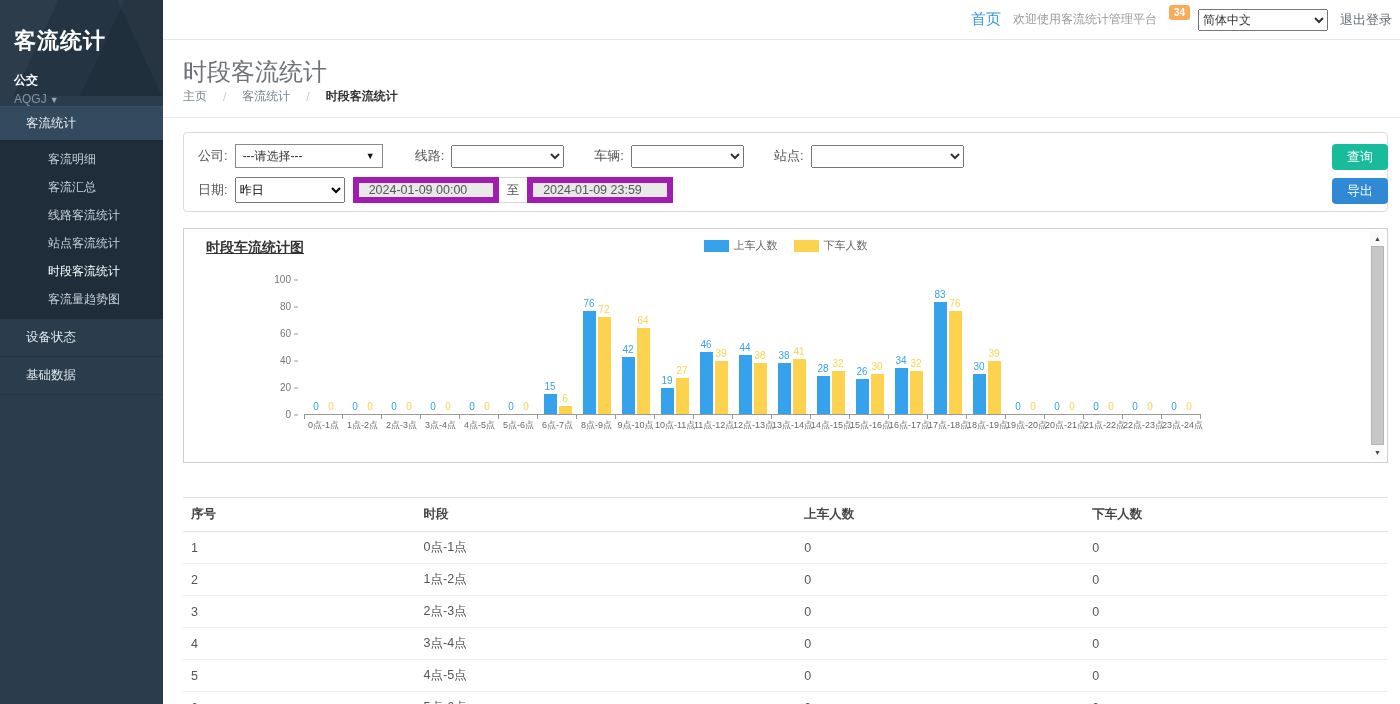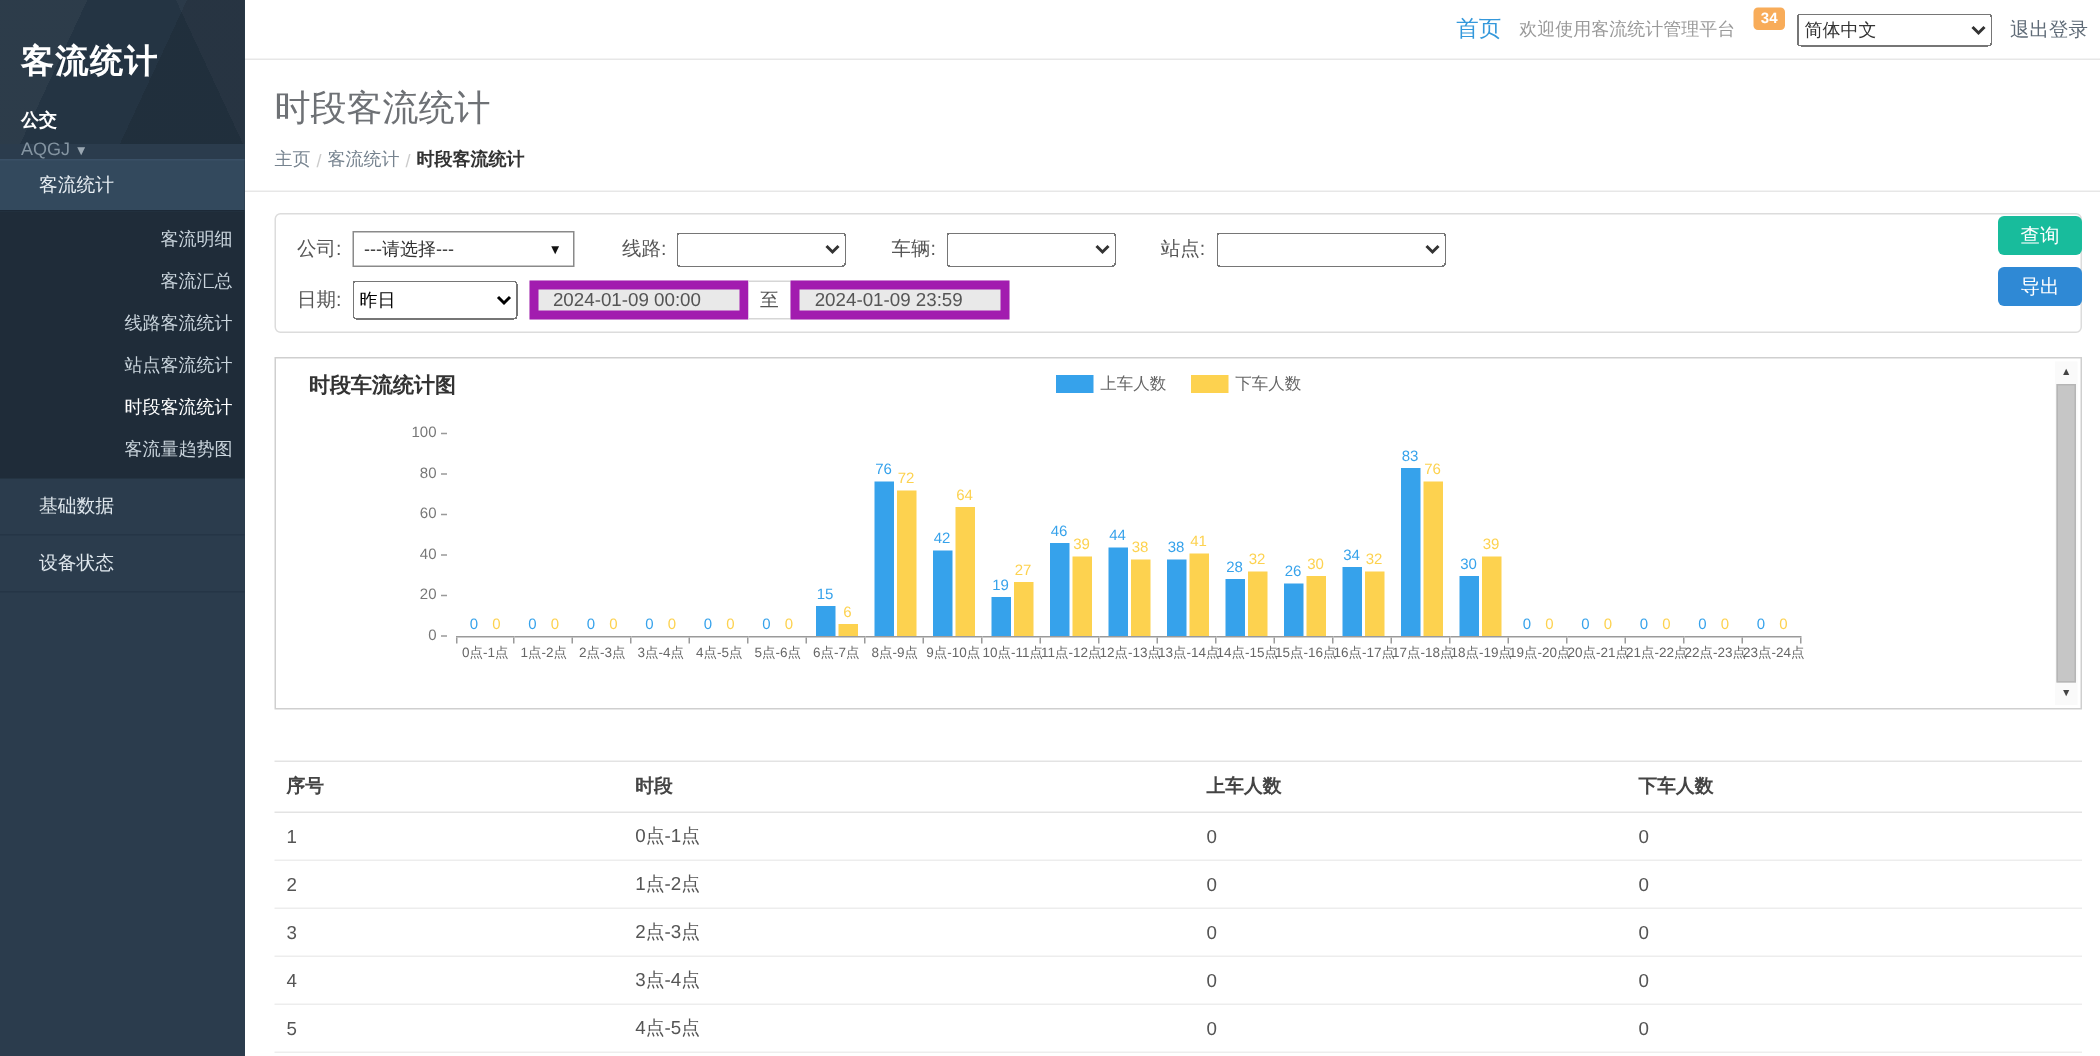--- a/index.html
+++ b/index.html
@@ -12,39 +12,39 @@
     background-image: linear-gradient(115deg, rgba(255,255,255,0.04) 0 28%, transparent 28% 60%, rgba(0,0,0,0.10) 60%),
                       linear-gradient(245deg, rgba(255,255,255,0.03) 0 22%, transparent 22%); }
   .logo-title { color: #fff; font-size: 22px; font-weight: bold; letter-spacing: 1px; }
   .org-name { color: #fff; font-size: 12px; font-weight: bold; margin-top: 16px; }
   .org-code { color: #8494a1; font-size: 12px; margin-top: 3px; cursor: pointer; }
   .org-code .caret { font-size: 9px; color: #9aa7b2; margin-left: 3px; }
   .menu { margin-top: 10px; }
   .menu-section { background: #33495d; color: #e9eff4; font-size: 12.5px; padding: 8px 10px 8px 26px;
     border-top: 1px solid #3a5066; border-bottom: 1px solid #1c2937; cursor: pointer; }
   .submenu { background: #1f2c39; padding: 4px 0 6px 0; }
-  .submenu-item { color: #c9d4dc; font-size: 12px; padding: 5.5px 8px 5.5px 48px; cursor: pointer; white-space: nowrap; text-align: right; }
+  .submenu-item { color: #c9d4dc; font-size: 12px; padding: 5.5px 8px 5.5px 48px; cursor: pointer; white-space: nowrap; }
   .submenu-item.active { color: #ffffff; }
   .top-item { color: #dfe7ed; font-size: 12.5px; padding: 10px 10px 10px 26px; border-bottom: 1px solid #253546; cursor: pointer; }
 
   
   .main { margin-left: 163px; }
   .topbar { height: 40px; background: #fff; border-bottom: 1px solid #e7e7e7; display: flex; align-items: center;
     justify-content: flex-end; padding-right: 8px; gap: 12px; }
   .home-link { color: #3498db; font-size: 15px; cursor: pointer; }
   .welcome-text { color: #9a9a9a; font-size: 12px; }
   .notif-badge { background: #f8ac59; color: #fff; font-size: 10px; font-weight: bold; border-radius: 3px;
     padding: 2px 5px; transform: translateY(-7px); margin-right: -4px; }
   .lang-select { width: 130px; height: 22px; font-size: 12px; font-family: "Liberation Sans", sans-serif; color: #333; }
   .logout-link { color: #5f6b77; font-size: 13px; cursor: pointer; white-space: nowrap; }
 
   
   .page-header { padding: 16px 12px 12px 20px; border-bottom: 1px solid #e7e7e7; }
   .page-title { font-size: 24px; font-weight: normal; color: #6e7175; }
-  .breadcrumb { margin-top: 10px; font-size: 12px; color: #999; display: flex; gap: 4px; align-items: center; }
+  .breadcrumb { font-size: 12px; color: #999; display: flex; gap: 16px; align-items: center; }
   .breadcrumb .bc-link { color: #76838f; cursor: pointer; }
   .breadcrumb .bc-current { color: #333; font-weight: bold; }
   .breadcrumb .bc-sep { color: #ccc; }
 
   
   .filter-panel { margin: 14px 12px 0 20px; border: 1px solid #dcdcdc; border-radius: 4px; background: #fff;
     padding: 10px 14px; position: relative; height: 80px; }
   .filter-row { display: flex; align-items: center; height: 26px; margin-bottom: 8px; }
   .f-label { font-size: 13px; color: #555; margin-right: 7px; }
   .custom-select { width: 148px; height: 24px; border: 1px solid #8a8a8a; background: #fff; display: flex;
@@ -59,21 +59,21 @@
   .date-sep { background: #fff; border-top: 1px solid #d6d6d6; border-bottom: 1px solid #d6d6d6; height: 26px;
     display: flex; align-items: center; padding: 0 8px; font-size: 12.5px; color: #555; }
   .btn-col { position: absolute; right: 12px; top: 144px; display: flex; flex-direction: column; gap: 8px; }
   .btn { width: 56px; height: 26px; border: none; border-radius: 4px; color: #fff; font-size: 13px;
     font-family: "Liberation Sans", sans-serif; cursor: pointer; }
   .btn-query { background: #18bc9c; }
   .btn-export { background: #2f89d5; }
 
   
   .chart-panel { margin: 16px 12px 0 20px; border: 1px solid #cfcfcf; background: #fff; height: 235px; position: relative; }
-  .chart-header { position: relative; height: 32px; padding: 9px 0 0 22px; }
+  .chart-header { position: relative; height: 32px; padding: 9px 0 0 22px; text-decoration: underline; }
   .chart-title { font-size: 14px; font-weight: bold; color: #333; }
   .chart-legend { position: absolute; left: 50%; top: 9px; transform: translateX(-50%); display: flex; gap: 16px; align-items: center; }
   .legend-item { display: flex; align-items: center; gap: 5px; font-size: 11px; color: #666; }
   .legend-swatch { width: 25px; height: 12px; display: inline-block; }
   .plot-wrap { display: flex; margin: 18px 0 0 80px; }
   .yaxis { width: 40px; position: relative; height: 135px; }
   .yaxis span { position: absolute; right: 6px; font-size: 10px; color: #777; transform: translateY(50%); }
   .yaxis span::after { content: ""; display: inline-block; width: 4px; height: 1px; background: #999; margin-left: 3px; vertical-align: middle; }
   .groups { display: flex; }
   .cgroup { width: 39px; }
@@ -114,22 +114,22 @@
     <div class="menu-section">客流统计</div>
     <div class="submenu" id="submenu">
         <div class="submenu-item">客流明细</div>
         <div class="submenu-item">客流汇总</div>
         <div class="submenu-item">线路客流统计</div>
         <div class="submenu-item">站点客流统计</div>
         <div class="submenu-item active">时段客流统计</div>
         <div class="submenu-item">客流量趋势图</div>
       </div>
     <div id="top-items">
+        <div class="top-item">设备状态</div>
         <div class="top-item">基础数据</div>
-        <div class="top-item">设备状态</div>
       </div>
   </div>
 </div>
 
 <div class="main">
 
   <div class="topbar">
     <span class="home-link">首页</span>
     <span class="welcome-text">欢迎使用客流统计管理平台</span>
     <span class="notif-badge">34</span>

